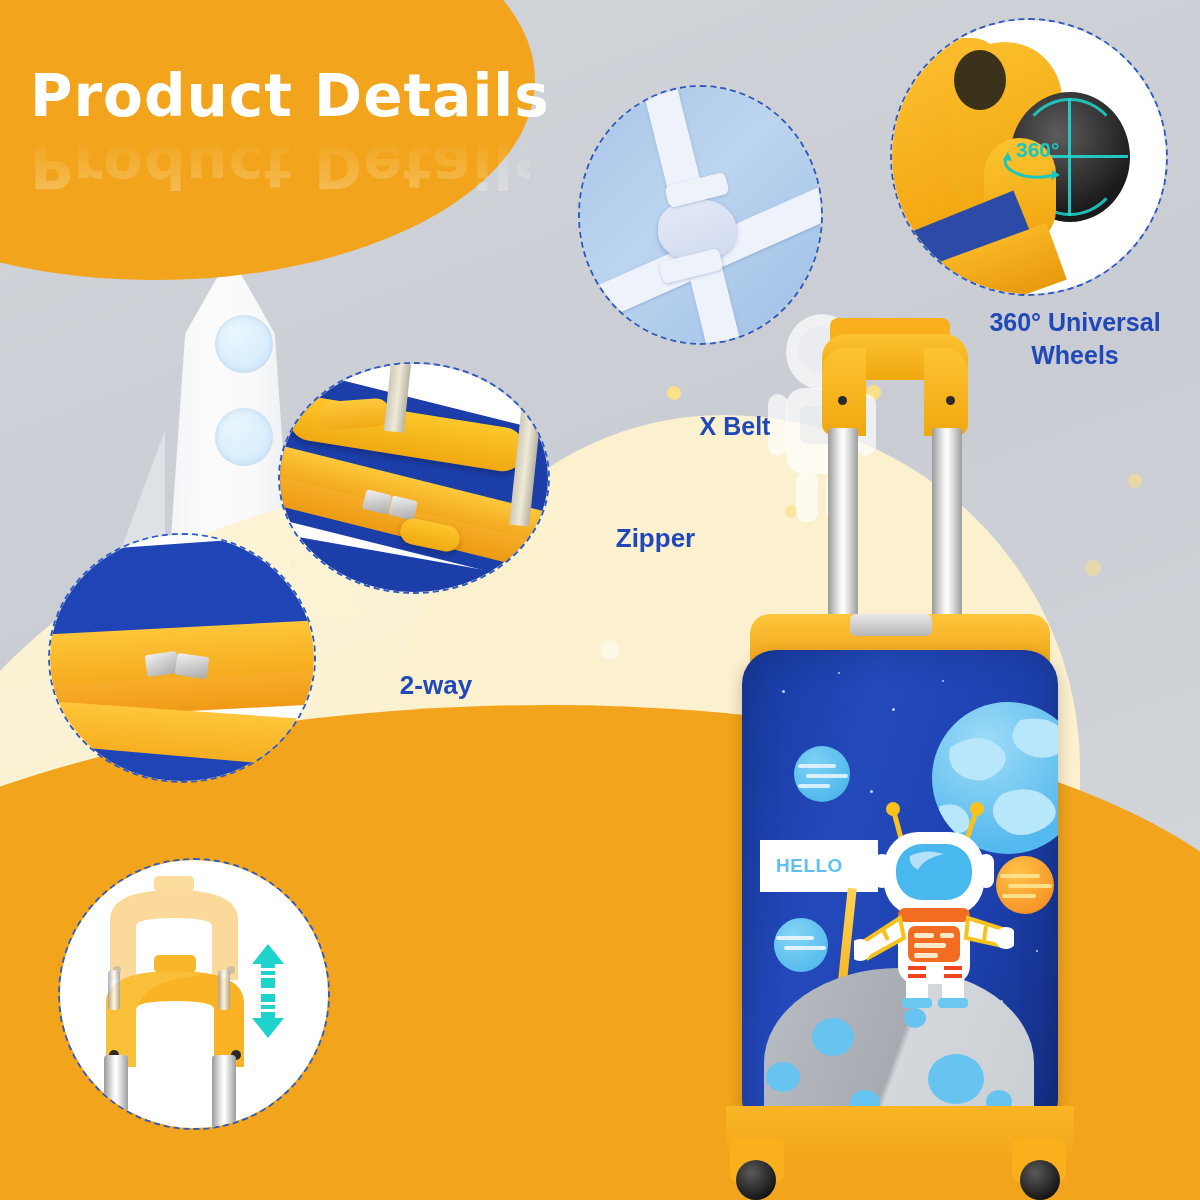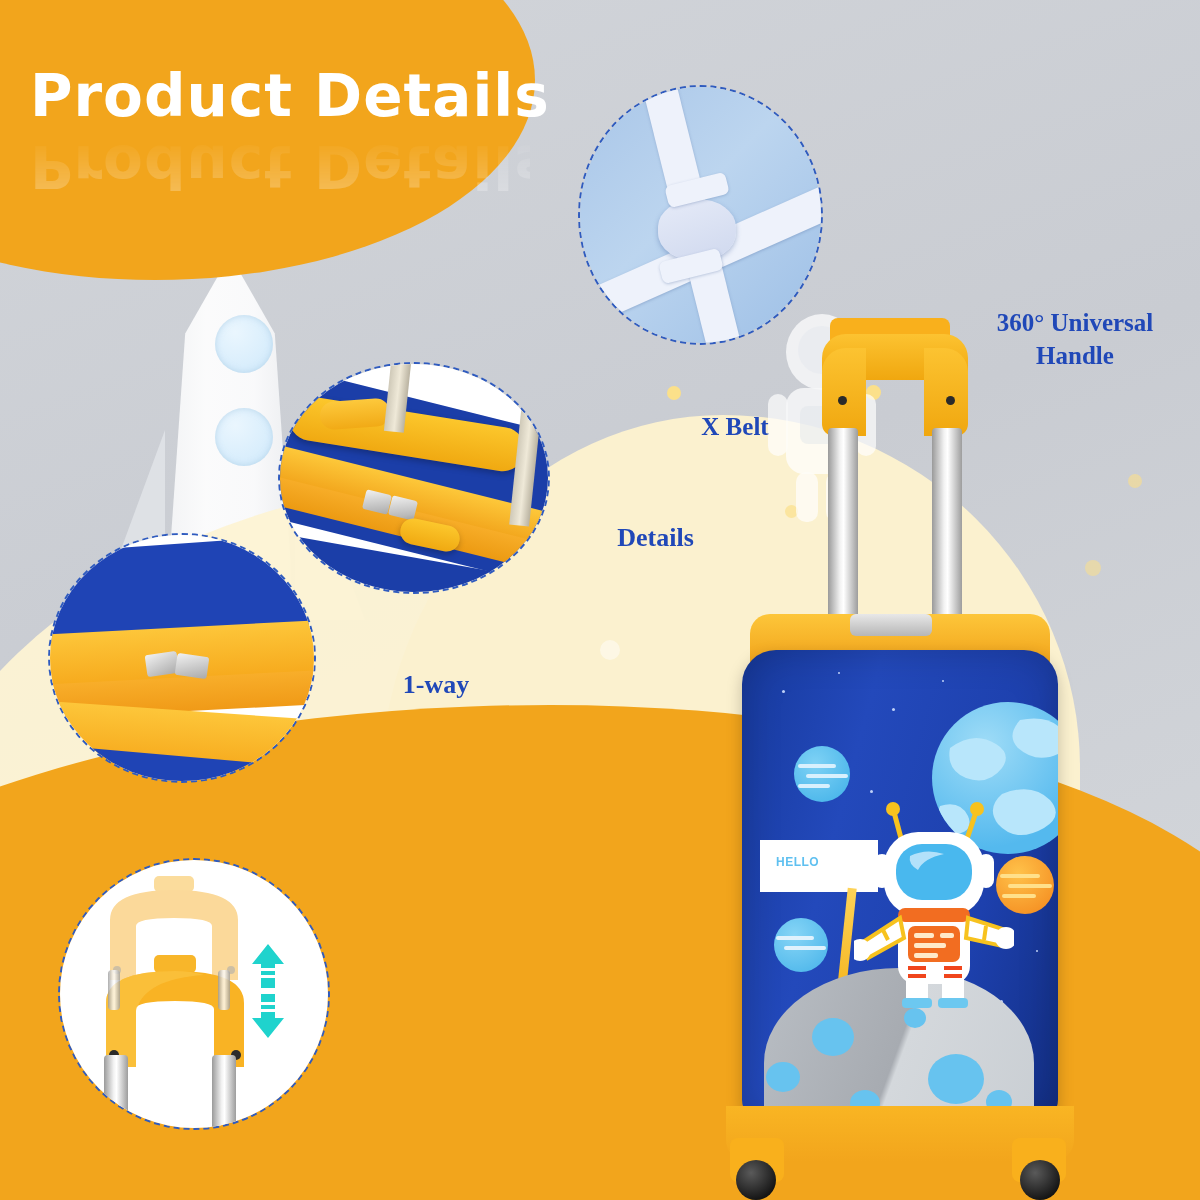--- a/index.html
+++ b/index.html
@@ -134,21 +134,21 @@
   .z-track2{ position:absolute; background:linear-gradient(180deg,#f8ae2a,#f09a17); }
 
   
   #c-retract{ left:58px; top:858px; width:272px; height:272px; }
   .r-bg{ position:absolute; inset:0; background:#ffffff; }
   .r-handle{ position:absolute; }
   .arrow-col{ position:absolute; }
 
   
   .lbl{ position:absolute; color:#2048b8; font-weight:bold;
-        font-family:Liberation Serif, serif; line-height:1.32; }
+        font-family:Liberation Sans, sans-serif; line-height:1.32; }
   #lbl-wheels{ left:960px; top:306px; width:230px; font-size:25px; text-align:center; }
   #lbl-xbelt{ left:650px; top:410px; width:170px; font-size:25px; text-align:center; }
   #lbl-handle{ left:548px; top:521px; width:215px; font-size:26px; text-align:center; }
   #lbl-zipper{ left:312px; top:668px; width:248px; font-size:26px; text-align:center; }
   #lbl-retract{ left:322px; top:980px; width:300px; font-size:26px; text-align:center; }
 
   
   #suitcase{ position:absolute; left:700px; top:318px; width:400px; height:882px; }
   .tele-bar{ position:absolute; border-radius:4px;
     background:linear-gradient(90deg,#9a9a9a,#f2f2f2 40%,#ffffff 52%,#9d9d9d); }
@@ -163,21 +163,21 @@
               border-radius:0 0 22px 22px; }
   .caster{ position:absolute; background:#f9b01c; border-radius:8px; }
   .caster-wheel{ position:absolute; border-radius:50%;
     background:radial-gradient(circle at 38% 32%,#5a5a5a,#141414 75%); }
 
   .star{ position:absolute; background:#cfe0ff; border-radius:50%; opacity:.9; }
   .planet{ position:absolute; border-radius:50%; }
   .moon{ position:absolute; border-radius:50% 50% 0 0; }
   .crater{ position:absolute; border-radius:50%; background:#67c3ef; }
   .hello-sign{ position:absolute; background:#ffffff; }
-  .hello-text{ position:absolute; color:#5fc0f0; font-weight:bold; font-size:12px;
+  .hello-text{ position:absolute; color:#5fc0f0; font-weight:bold; font-size:19px;
     font-family:"Liberation Sans",sans-serif; letter-spacing:.5px; }
 </style>
 </head>
 <body>
 
 <div id="stage">
 
   <div class="bg-base"></div>
 
   <div class="rocket"></div>
@@ -221,59 +221,80 @@
       <div class="belt-bg"></div>
       <div class="belt-strap" style="left:-20px;top:150px;width:300px;height:34px;transform:rotate(-24deg);"></div>
       <div class="belt-strap" style="left:95px;top:-30px;width:34px;height:320px;transform:rotate(-14deg);"></div>
       <div class="belt-buckle" style="left:78px;top:112px;width:78px;height:62px;"></div>
       <div class="belt-strap" style="left:86px;top:92px;width:62px;height:22px;border-radius:6px;transform:rotate(-14deg);"></div>
       <div class="belt-strap" style="left:80px;top:168px;width:62px;height:22px;border-radius:6px;transform:rotate(-14deg);"></div>
     </div>
   </div>
   <div class="lbl" id="lbl-xbelt">X Belt</div>
 
+  <div class="callout" id="c-wheel">
+    <div class="callout-inner">
+      <div class="wheel-bg"></div>
+      <div class="caster-arm" style="left:-10px;top:18px;width:120px;height:210px;border-radius:0 30px 40px 0;background:linear-gradient(150deg,#fdc233,#f2a009);"></div>
+      <div class="caster-arm" style="left:60px;top:22px;width:110px;height:190px;border-radius:55px 60px 70px 40px;background:linear-gradient(160deg,#fcc02c,#eea20c);"></div>
+      <div style="position:absolute;left:62px;top:30px;width:52px;height:60px;border-radius:50%;background:#1a1a1a;opacity:.85;"></div>
+      <div class="wheel-blk" style="left:118px;top:72px;width:120px;height:130px;"></div>
+      <div class="wheel-ring" style="left:124px;top:78px;width:108px;height:118px;border-left-color:transparent;border-right-color:transparent;"></div>
+      <div style="position:absolute;left:176px;top:78px;width:3px;height:118px;background:#21d6cf;opacity:.9;"></div>
+      <div style="position:absolute;left:124px;top:135px;width:112px;height:3px;background:#21d6cf;opacity:.9;"></div>
+      <div class="caster-arm" style="left:92px;top:118px;width:72px;height:108px;border-radius:38px;background:linear-gradient(170deg,#fcc531,#f0a30c);"></div>
+      <div class="label360" style="left:124px;top:118px;">360°</div>
+      <svg style="position:absolute;left:104px;top:122px;width:80px;height:44px;" viewBox="0 0 80 44">
+        <path d="M10 16 C4 28, 30 40, 58 33" stroke="#19c6c0" stroke-width="3" fill="none"></path>
+        <path d="M56 28 L64 33 L55 38 Z" fill="#19c6c0"></path>
+        <path d="M12 10 L7 18 L16 19 Z" fill="#19c6c0"></path>
+      </svg>
+      <div style="position:absolute;left:-10px;top:196px;width:150px;height:70px;background:#2b4ba6;transform:rotate(-22deg);"></div>
+      <div style="position:absolute;left:-10px;top:232px;width:180px;height:60px;background:linear-gradient(180deg,#f9b523,#e89a0c);transform:rotate(-20deg);"></div>
+    </div>
+  </div>
   <div class="lbl" id="lbl-wheels">
     <div>360° Universal</div>
-    <div>Handle</div>
+    <div>Wheels</div>
   </div>
 
   <div class="callout" id="c-handle">
     <div class="callout-inner">
       <div class="ph-bg"></div>
       <div class="ph-shell" style="left:-20px;top:38px;width:320px;height:150px;transform:rotate(14deg);"></div>
       <div class="ph-zip" style="left:-20px;top:118px;width:330px;height:34px;transform:rotate(14deg);"></div>
       <div class="ph-zip" style="left:-20px;top:150px;width:330px;height:28px;transform:rotate(14deg);background:linear-gradient(180deg,#f7ad28,#ec9a12);"></div>
       <div class="ph-grip" style="left:8px;top:48px;width:238px;height:44px;transform:rotate(9deg);"></div>
       <div style="position:absolute;left:40px;top:36px;width:70px;height:28px;border-radius:16px;background:linear-gradient(180deg,#fdc93c,#f1aa16);transform:rotate(-4deg);"></div>
       <div class="ph-rod" style="left:108px;top:-12px;width:20px;height:80px;transform:rotate(6deg);"></div>
       <div class="ph-rod" style="left:238px;top:-8px;width:20px;height:170px;transform:rotate(6deg);"></div>
       <div class="zip-pull" style="left:84px;top:128px;width:26px;height:20px;transform:rotate(14deg);"></div>
       <div class="zip-pull" style="left:110px;top:134px;width:26px;height:20px;transform:rotate(14deg);"></div>
       <div class="ph-grip" style="left:120px;top:158px;width:60px;height:26px;transform:rotate(12deg);"></div>
       <div style="position:absolute;left:-20px;top:196px;width:330px;height:70px;background:#1b3ea8;transform:rotate(10deg);"></div>
     </div>
   </div>
   <div class="lbl" id="lbl-handle">
-    <div>Details</div>
+    <div>Zipper</div>
   </div>
 
   <div class="callout" id="c-zip">
     <div class="callout-inner">
       <div class="z-bg"></div>
       <div class="z-blue" style="left:-30px;top:8px;width:340px;height:90px;transform:rotate(-4deg);"></div>
       <div class="z-track" style="left:-30px;top:92px;width:340px;height:56px;transform:rotate(-3deg);"></div>
       <div class="z-track2" style="left:-30px;top:142px;width:340px;height:34px;transform:rotate(-3deg);"></div>
       <div class="zip-pull" style="left:96px;top:118px;width:32px;height:22px;transform:rotate(-8deg);"></div>
       <div class="zip-pull" style="left:126px;top:120px;width:32px;height:22px;transform:rotate(8deg);"></div>
       <div class="z-track" style="left:-30px;top:176px;width:340px;height:58px;transform:rotate(4deg);background:linear-gradient(180deg,#fdc63a,#f6a81b);"></div>
       <div class="z-blue" style="left:-30px;top:222px;width:340px;height:60px;transform:rotate(5deg);"></div>
     </div>
   </div>
   <div class="lbl" id="lbl-zipper">
-    <div>1-way</div>
+    <div>2-way</div>
   </div>
 
   <div class="callout" id="c-retract">
     <div class="callout-inner">
       <div class="r-bg"></div>
 
       <svg class="r-handle" style="left:24px;top:16px;width:180px;height:110px;" viewBox="0 0 180 110">
         <rect x="70" y="0" width="40" height="16" rx="5" fill="#fbdc9c"></rect>
         <path d="M26 104 L26 44 Q26 14 90 14 Q154 14 154 44 L154 104 L128 104 L128 50 Q128 42 90 42 Q52 42 52 50 L52 104 Z" fill="#fbd99a"></path>
         <circle cx="33" cy="94" r="4" fill="#cdbfa4"></circle>

